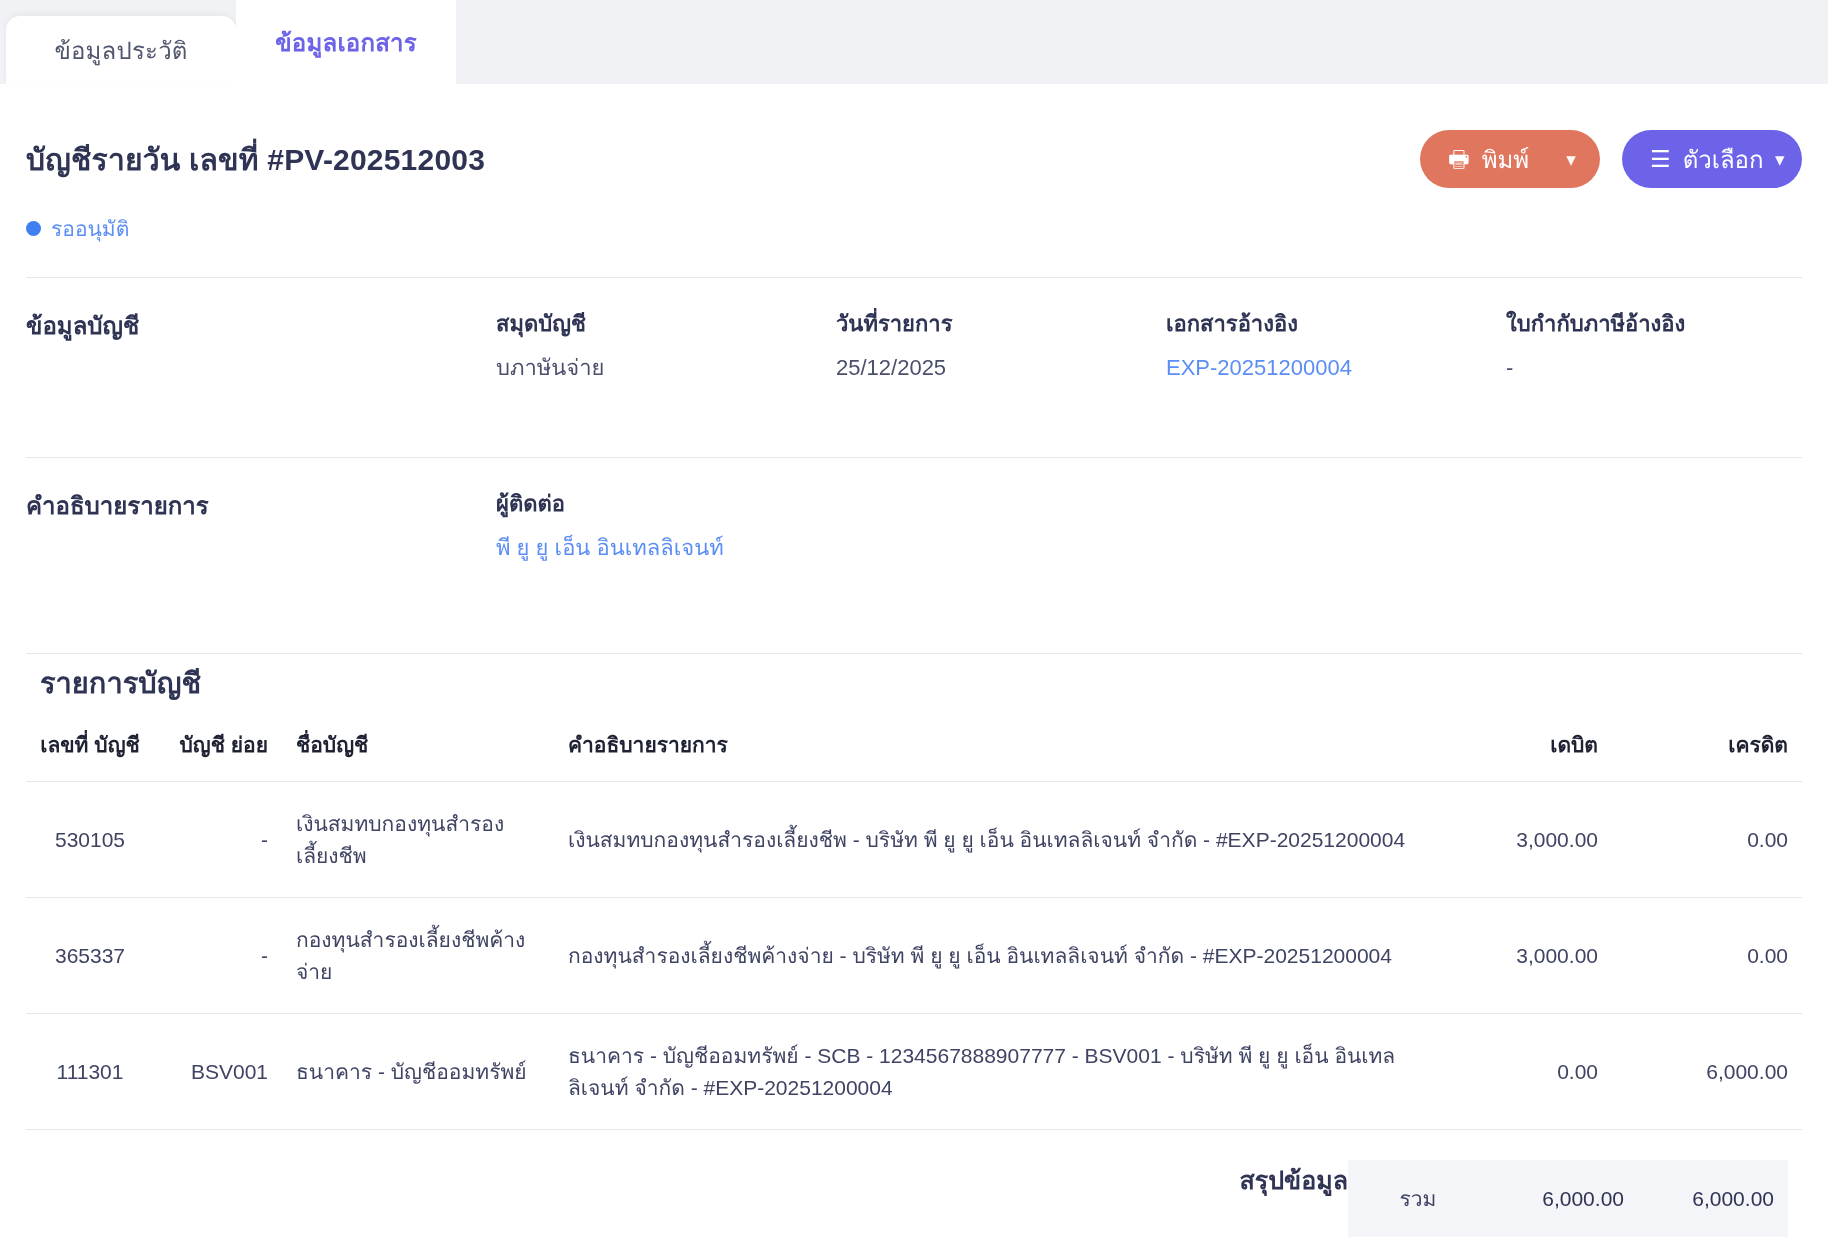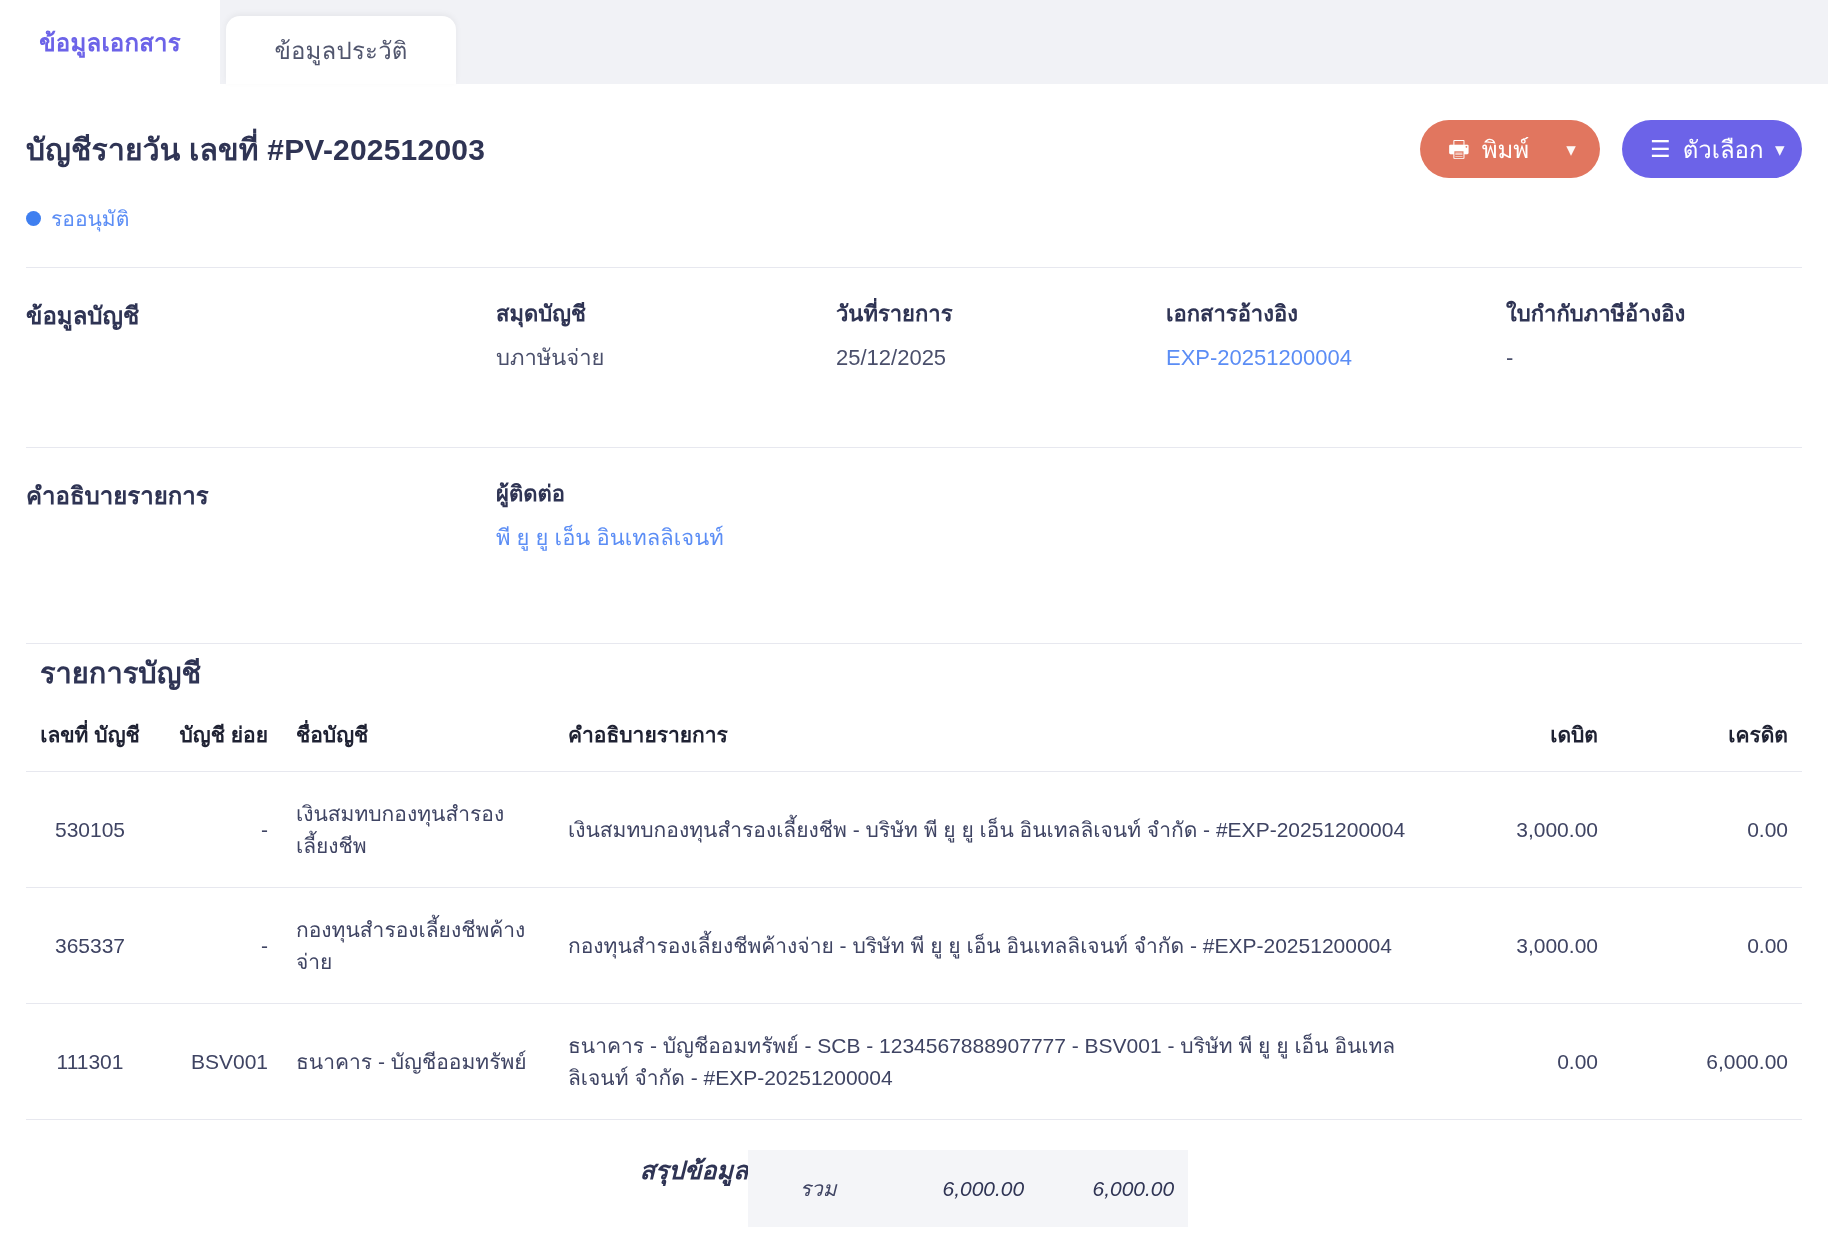--- a/index.html
+++ b/index.html
@@ -61,21 +61,21 @@
   
   .page {
     padding: 0 26px;
     background: #ffffff;
   }
 
   .title-row {
     display: flex;
     align-items: center;
     justify-content: space-between;
-    padding-top: 36px;
+    padding-top: 46px;
   }
   .doc-title {
     font-size: 30px;
     font-weight: 700;
     color: #2f3454;
     letter-spacing: .2px;
   }
 
   .actions { display: flex; align-items: center; gap: 22px; }
 
@@ -177,23 +177,22 @@
   .c-desc  { text-align: left; }
   .c-debit { width: 190px; text-align: right; }
   .c-cred  { width: 190px; text-align: right; }
 
   table.entries tbody tr:last-child td { border-bottom: 1px solid #e7e8ef; }
 
   
   .summary-wrap {
     display: flex;
     align-items: flex-start;
-    justify-content: center;
+    justify-content: flex-end;
     padding: 30px 14px 0 14px;
-    font-style: italic;
   }
   .summary-title {
     font-size: 25px;
     font-weight: 700;
     color: #2f3454;
   }
   .summary-box {
     background: #f4f5f8;
     width: 440px;
     padding: 22px 0;
@@ -201,25 +200,25 @@
     grid-template-columns: 140px 150px 150px;
     align-items: center;
   }
   .sum-label { font-size: 21px; color: #3f4463; text-align: center; }
   .sum-val   { font-size: 21px; color: #2f3454; text-align: right; padding-right: 14px; }
 </style>
 </head>
 <body>
 
 <div class="tabbar">
+  <div class="tab tab-inactive">
+    <span>ข้อมูลประวัติ</span>
+  </div>
   <div class="tab tab-active">
     <span>ข้อมูลเอกสาร</span>
-  </div>
-  <div class="tab tab-inactive">
-    <span>ข้อมูลประวัติ</span>
   </div>
 </div>
 
 <div class="page">
 
   <div class="title-row">
     <div class="doc-title">บัญชีรายวัน เลขที่ #PV-202512003</div>
 
     <div class="actions">
       <button class="btn btn-print">

